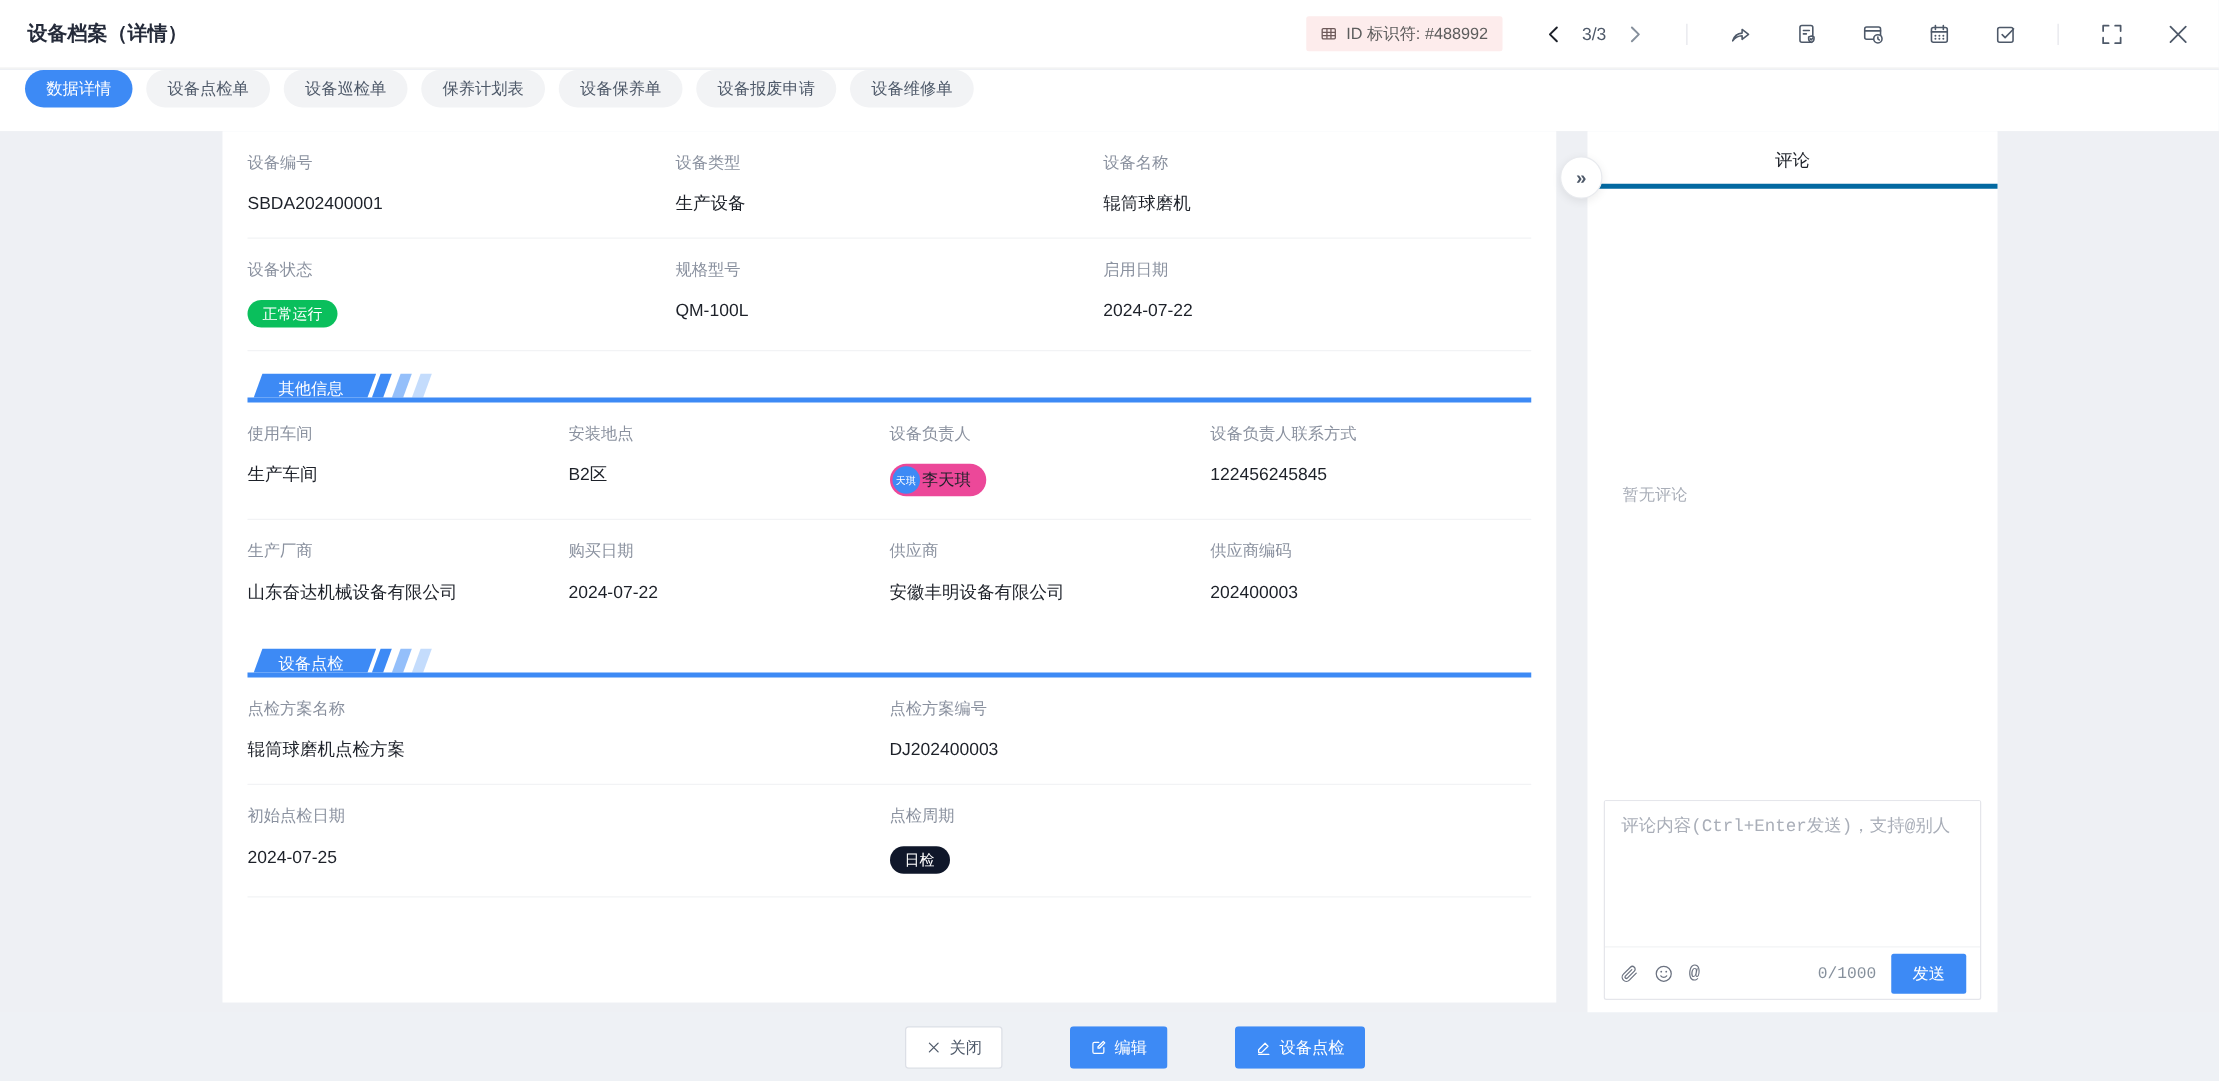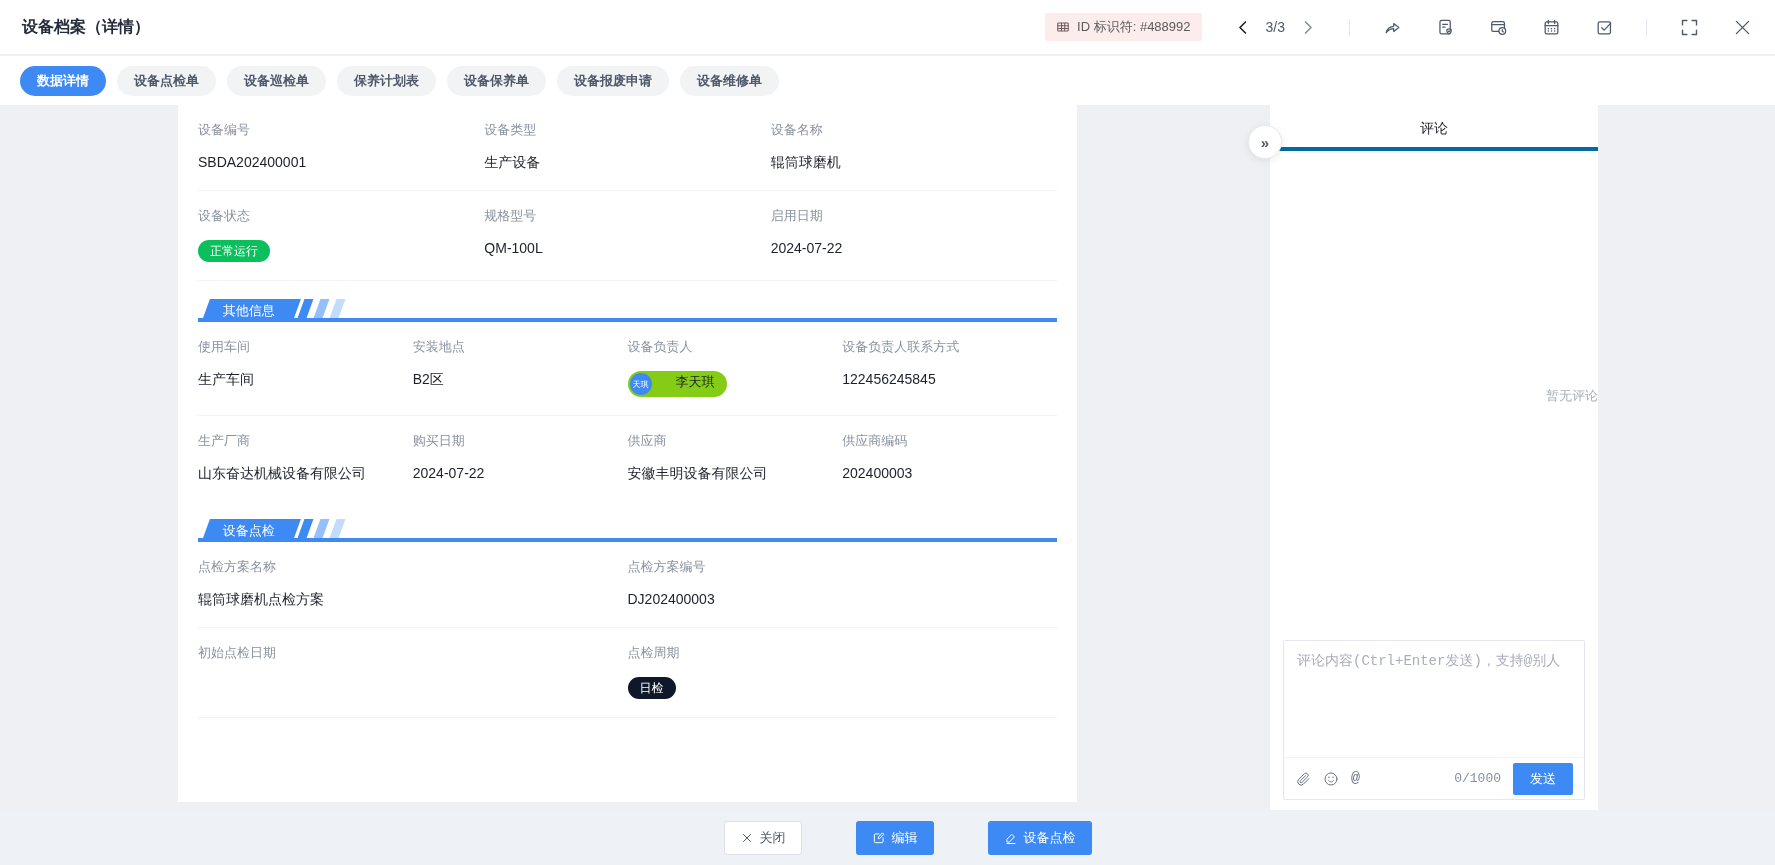--- a/index.html
+++ b/index.html
@@ -27,55 +27,55 @@
   .pager { display:flex; align-items:center; gap:11px; }
   .pager .page-num { font-size:14px; color:#4e5969; }
   .icon-btn { width:22px; height:22px; display:flex; align-items:center; justify-content:center; cursor:pointer; }
   .icon-btn svg { width:19px; height:19px; fill:none; stroke:#4e5969; stroke-width:1.6; stroke-linecap:round; stroke-linejoin:round; }
   .icon-btn.big svg { width:21px; height:21px; }
   .vdiv { width:1px; height:17px; background:#e5e6eb; }
 
   
   .tabbar {
     position:absolute; top:56px; left:0; right:0; height:49px;
-    background:#fff; display:flex; align-items:center; gap:11px; padding:0 20px;font-weight:bold;
+    background:#fff; display:flex; align-items:flex-start; gap:11px; padding:0 20px;
   }
   .tab {
     height:30px; padding:0 17px; border-radius:16px;
     background:#f2f3f5; color:#4e5969; font-size:13px;
     display:flex; align-items:center; cursor:pointer; white-space:nowrap;
   }
   .tab.active { background:#3d8af5; color:#fff; }
 
   
   .bodyarea { position:absolute; top:105px; left:0; right:0; bottom:0; background:#eef0f4; }
 
   .card {
-    position:absolute; left:178px; top:0; width:899px; bottom:63px;
+    position:absolute; left:178px; top:0; width:1067px; bottom:63px;
     background:#fff; padding:0 20px; overflow:hidden;
   }
   .frow { display:grid; padding:16px 0 18px; }
   .frow.bordered { border-bottom:1px solid #f2f3f5; }
   .cols3 { grid-template-columns:1fr 1fr 1fr; }
   .cols4 { grid-template-columns:1fr 1fr 1fr 1fr; }
   .cols2 { grid-template-columns:1fr 1fr; }
   .flabel { color:#8a919f; font-size:13px; margin-bottom:15px; }
   .fvalue { color:#1d2129; font-size:14px; }
 
   .badge { display:inline-block; color:#fff; font-size:12px; padding:5px 12px; border-radius:999px; line-height:1; }
   .badge.green { background:#0abf5c; }
   .badge.blue  { background:#0f172a; }
 
   .thumb {
     width:30px; height:30px; border:1px solid #e5e6eb; border-radius:2px;
     padding:2px; background:#fafafa; cursor:pointer;
   }
   .avatar-pill {
-    display:inline-flex; align-items:flex-start; gap:24px;
-    background:#84cc16; border-radius:999px; padding:2px 12px 2px 2px;
+    display:inline-flex; align-items:center; gap:2px;
+    background:#ec4899; border-radius:999px; padding:2px 12px 2px 2px;
   }
   .avatar-circle {
     width:22px; height:22px; border-radius:50%; background:#3d8af5;
     color:#fff; font-size:8px; display:flex; align-items:center; justify-content:center;
   }
   .avatar-name { font-size:13px; color:#1d2129; }
 
   
   .section { position:relative; height:23px; margin-top:18px; border-bottom:4px solid #3d8af5; display:flex; }
   .sec-tag {
@@ -92,21 +92,21 @@
     position:absolute; left:1248px; top:20px; width:34px; height:34px;
     background:#fff; border:1px solid #e8eaee; border-radius:50%;
     box-shadow:0 2px 8px rgba(0,0,0,.08); cursor:pointer; z-index:3;
     display:flex; align-items:center; justify-content:center;
     color:#4e5969; font-size:15px; font-weight:bold;
   }
 
   
   .comments { position:absolute; left:1270px; width:328px; top:0; bottom:55px; background:#fff; }
   .c-header { height:46px; line-height:46px; text-align:center; font-size:14px; color:#1d2129; border-bottom:4px solid #0369a1; }
-  .c-empty { position:absolute; top:282px; left:0; right:0; text-align:right; color:#a9aeb8; font-size:13px;padding-left:28px; }
+  .c-empty { position:absolute; top:282px; left:0; right:0; text-align:left; color:#a9aeb8; font-size:13px;padding-left:28px; }
   .c-inputbox {
     position:absolute; left:13px; right:13px; bottom:10px; height:160px;
     border:1px solid #e5e6eb; border-radius:2px; display:flex; flex-direction:column; background:#fff;font-family:Liberation Mono, monospace;
   }
   .c-inputbox textarea {
     flex:1; border:none; outline:none; resize:none; padding:11px 13px;
     font-size:14px; color:#1d2129; font-family:inherit;
   }
   .c-inputbox textarea::placeholder { color:#a9aeb8; }
   .c-toolbar { height:42px; border-top:1px solid #f2f3f5; display:flex; align-items:center; padding:0 11px; gap:12px; }
@@ -316,20 +316,21 @@
       </div>
       <div class="field">
         <div class="flabel">点检方案编号</div>
         <div class="fvalue">DJ202400003</div>
       </div>
     </div>
 
     <div class="frow cols2 bordered">
       <div class="field">
         <div class="flabel">初始点检日期</div>
+        <div class="fvalue">2024-07-25</div>
       </div>
       <div class="field">
         <div class="flabel">点检周期</div>
         <div><span class="badge blue">日检</span></div>
       </div>
     </div>
 
   </div>
 
   <div class="collapse-btn">

